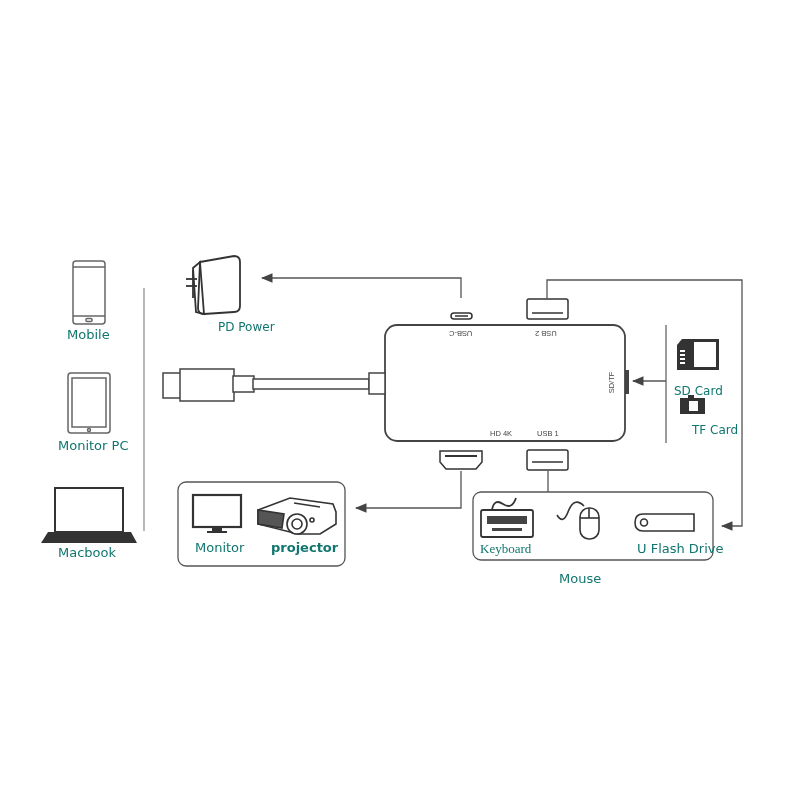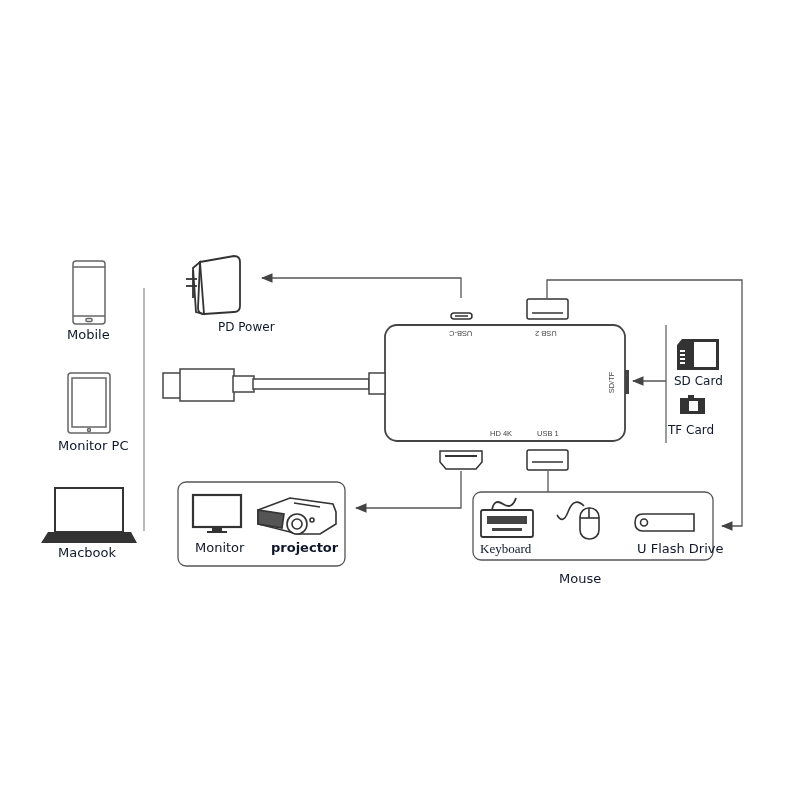--- a/index.html
+++ b/index.html
@@ -1,18 +1,18 @@
 <!DOCTYPE html>
 <html><head>
 <meta charset="utf-8">
 <style>
   html,body{margin:0;padding:0;background:#ffffff;}
   body{width:800px;height:800px;position:relative;overflow:hidden;font-family:"DejaVu Sans","Liberation Sans",sans-serif;color:#333;}
   svg.diagram{position:absolute;left:0;top:0;width:800px;height:800px;}
-  .lbl{position:absolute;font-size:13px;color:#0f172a;white-space:nowrap;}
+  .lbl{position:absolute;font-size:13px;color:#0f766e;white-space:nowrap;}
   .port-lbl{position:absolute;font-size:7.5px;color:#444;white-space:nowrap;font-family:"Liberation Sans",sans-serif;}
   .flip{transform:rotate(180deg);}
 </style>
 </head>
 <body>
 
 <svg class="diagram" viewBox="0 0 800 800" xmlns="http://www.w3.org/2000/svg">
   <defs>
     <marker id="arr" viewBox="0 0 10 10" refX="9" refY="5" markerWidth="9" markerHeight="9" orient="auto-start-reverse">
       <path d="M0,1 L10,5 L0,9 Z" fill="#444"></path>
@@ -144,21 +144,21 @@
 <span class="lbl" style="left:58px;top:545px;">Macbook</span>
 
 <span class="lbl" style="left:186px;top:320px;font-size:12px;margin-left:32px;">PD Power</span>
 
 <span class="port-lbl flip" style="left:449px;top:329px;">USB-C</span>
 <span class="port-lbl flip" style="left:535px;top:329px;">USB 2</span>
 <span class="port-lbl" style="left:601px;top:378px;transform:rotate(-90deg);">SD/TF</span>
 <span class="port-lbl" style="left:450px;top:429px;padding-left:40px;">HD 4K</span>
 <span class="port-lbl" style="left:537px;top:429px;">USB 1</span>
 
-<span class="lbl" style="left:674px;top:374px;font-size:12px;">SD Card</span>
-<span class="lbl" style="left:668px;top:423px;font-size:12px;">TF Card</span>
+<span class="lbl" style="left:674px;top:384px;font-size:12px;">SD Card</span>
+<span class="lbl" style="left:692px;top:423px;font-size:12px;">TF Card</span>
 
 <span class="lbl" style="left:195px;top:540px;">Monitor</span>
 <span class="lbl" style="left:271px;top:540px;font-weight:bold;">projector</span>
 
 <span class="lbl" style="left:480px;top:541px;font-family:Liberation Serif, serif;">Keyboard</span>
 <span class="lbl" style="left:559px;top:541px;margin-top:30px;">Mouse</span>
 <span class="lbl" style="left:637px;top:541px;">U Flash Drive</span>
 
 </body></html>

